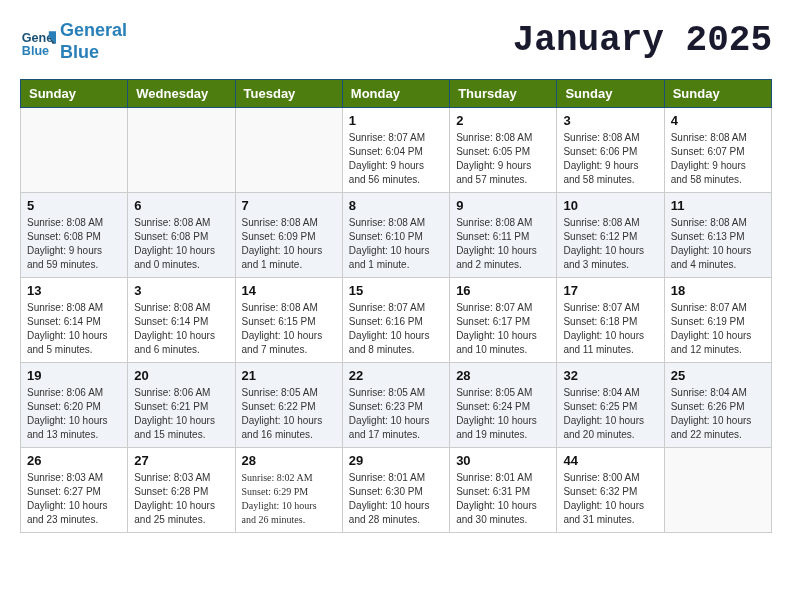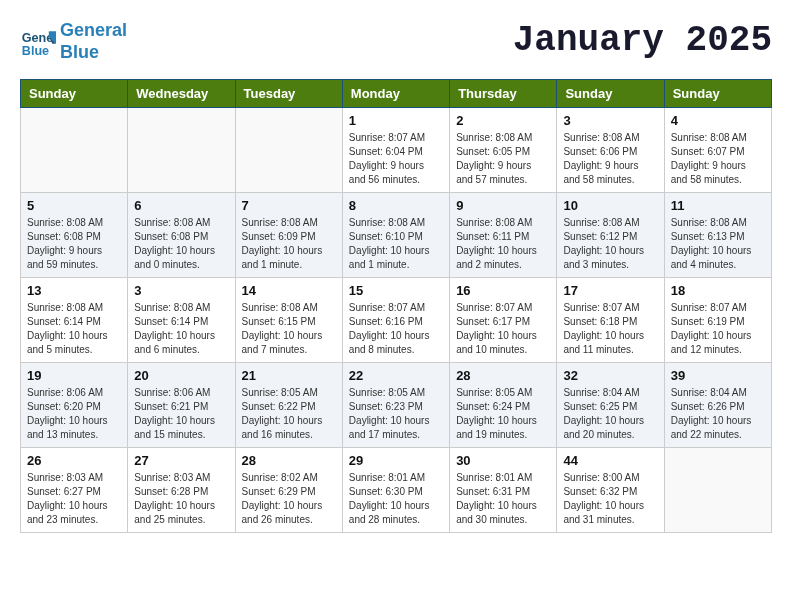--- a/index.html
+++ b/index.html
@@ -300,21 +300,21 @@
 and 19 minutes.</div>
         </td>
         <td>
           <div class="day-num">32</div>
           <div class="day-info" style="white-space: pre-line;">Sunrise: 8:04 AM
 Sunset: 6:25 PM
 Daylight: 10 hours
 and 20 minutes.</div>
         </td>
         <td>
-          <div class="day-num">39</div>
+          <div class="day-num">25</div>
           <div class="day-info" style="white-space: pre-line;">Sunrise: 8:04 AM
 Sunset: 6:26 PM
 Daylight: 10 hours
 and 22 minutes.</div>
         </td>
       </tr>
       <tr class="">
         <td>
           <div class="day-num">26</div>
           <div class="day-info" style="white-space: pre-line;">Sunrise: 8:03 AM
@@ -324,21 +324,21 @@
         </td>
         <td>
           <div class="day-num">27</div>
           <div class="day-info" style="white-space: pre-line;">Sunrise: 8:03 AM
 Sunset: 6:28 PM
 Daylight: 10 hours
 and 25 minutes.</div>
         </td>
         <td>
           <div class="day-num">28</div>
-          <div class="day-info" style="white-space: pre-line;">Sunrise: 8:02 AM
+          <div class="day-info" style="white-space: pre-line; font-family: Liberation Serif, serif;">Sunrise: 8:02 AM
 Sunset: 6:29 PM
 Daylight: 10 hours
 and 26 minutes.</div>
         </td>
         <td>
           <div class="day-num">29</div>
           <div class="day-info" style="white-space: pre-line;">Sunrise: 8:01 AM
 Sunset: 6:30 PM
 Daylight: 10 hours
 and 28 minutes.</div>

